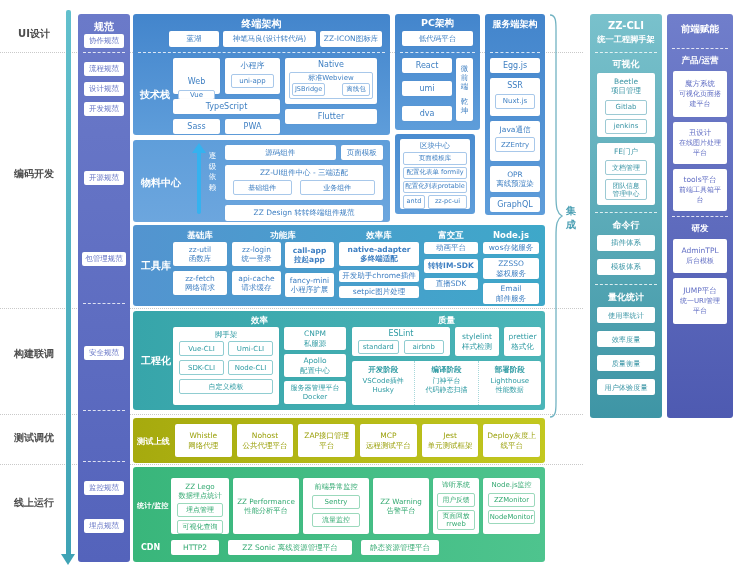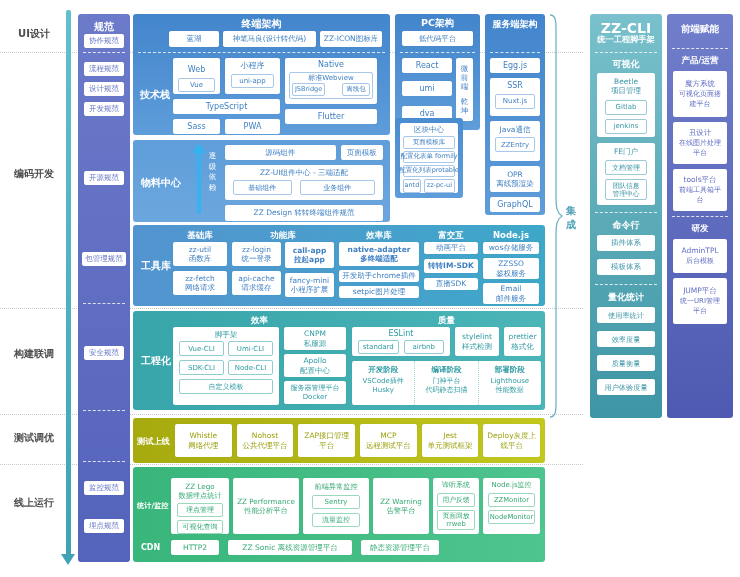--- a/index.html
+++ b/index.html
@@ -67,21 +67,21 @@
     <div class="hd ab" style="top:3px;left:0;right:0;text-align:center;font-size:10px">终端架构</div>
     <div class="ab" style="left:36px;top:17px;right:8px;height:16px;display:flex;gap:4px">
       <div class="b" style="flex:0 0 50px">蓝湖</div>
       <div class="b" style="flex:1.5">神笔马良(设计转代码)</div>
       <div class="b" style="flex:1">ZZ-ICON图标库</div>
     </div>
     <div class="ddiv" style="top:38px"></div>
     <div class="hd ab" style="left:7px;top:74px;font-size:10px">技术栈</div>
     <div class="ab" style="left:40px;top:44px;width:204px;height:74px">
       <div class="b ab" style="left:0;top:0;width:47px;height:36px;justify-content:flex-start">
-        <span style="font-size:8px;margin-top:7px">Web</span>
+        <span style="font-size:8px;margin-top:19px">Web</span>
         <span class="ch" style="align-self:stretch;margin:3px 5px 0;height:12px">Vue</span>
       </div>
       <div class="b ab" style="left:52px;top:0;width:55px;height:36px;justify-content:flex-start">
         <span style="font-size:8px;margin-top:3px">小程序</span>
         <span class="ch" style="align-self:stretch;margin:3px 6px 0;height:12px">uni-app</span>
       </div>
       <div class="b ab" style="left:112px;top:0;width:92px;height:46px;justify-content:flex-start">
         <span style="font-size:8px;margin-top:2px">Native</span>
         <div class="ch" style="align-self:stretch;margin:2px 4px 0;padding:1px 2px 2px">
           <div style="font-size:7px">标准Webview</div>
@@ -125,21 +125,21 @@
     <div class="ddiv" style="top:38px"></div>
     <div class="b ab" style="left:7px;top:44px;width:50px;height:15px;font-size:8px">React</div>
     <div class="b ab" style="left:7px;top:67px;width:50px;height:15px;font-size:8px">umi</div>
     <div class="b ab" style="left:7px;top:92px;width:50px;height:15px;font-size:8px">dva</div>
     <div class="b ab" style="left:61px;top:44px;width:17px;height:63px;justify-content:center;gap:5px">
       <span class="vt" style="width:8px">微前端</span>
       <span class="vt" style="width:8px">乾坤</span>
     </div>
   </div>
 
-  <div class="panel cb" style="left:395px;top:118px;width:68px;height:80px;background:linear-gradient(180deg,#4a8cd0,#5e9dda)">
+  <div class="panel cb" style="left:395px;top:134px;width:80px;height:80px;background:linear-gradient(180deg,#4a8cd0,#5e9dda)">
     <div class="b ab" style="left:5px;top:5px;right:5px;bottom:5px;justify-content:flex-start">
       <span style="margin:2px 0">区块中心</span>
       <span class="ch" style="align-self:stretch;margin:0 3px 2px;height:12px;font-size:6.5px;white-space:nowrap">页面模板库</span>
       <span class="ch" style="align-self:stretch;margin:0 3px 2px;height:12px;font-size:6.5px;white-space:nowrap">配置化表单 formily</span>
       <span class="ch" style="align-self:stretch;margin:0 3px 2px;height:12px;font-size:6.5px;white-space:nowrap">配置化列表protable</span>
       <div style="display:flex;gap:3px;margin:0 3px;align-self:stretch">
         <span class="ch" style="flex:0.7;height:12px;font-size:6.5px">antd</span>
         <span class="ch" style="flex:1.3;height:12px;font-size:6.5px">zz-pc-ui</span>
       </div>
     </div>
@@ -370,21 +370,21 @@
       <div class="b" style="width:78px">静态资源管理平台</div>
     </div>
   </div>
 
   <svg class="ab" style="left:546px;top:14px" width="17" height="404" viewBox="0 0 17 404">
     <path d="M4,1 C10,1 10,8 10,16 L10,182 C10,194 11,199 16,202 C11,205 10,210 10,222 L10,388 C10,396 10,403 4,403" fill="none" stroke="#72b3c2" stroke-width="1.3"></path>
   </svg>
   <div class="vt ab" style="left:565px;top:204px;width:12px;font-size:10px;font-weight:bold;color:#4a9fb3;line-height:1.35">集成</div>
 
   <div class="panel cc" style="left:590px;top:14px;width:72px;height:404px;background:linear-gradient(180deg,#79c1cc,#3e95a5)">
-    <div class="hd ab" style="top:6px;left:0;right:0;text-align:center;font-size:14px">ZZ-CLI</div>
+    <div class="hd ab" style="top:6px;left:0;right:0;text-align:center;font-size:10px">ZZ-CLI</div>
     <div class="hd ab" style="top:20px;left:0;right:0;text-align:center;font-size:8.2px">统一工程脚手架</div>
     <div class="ddiv" style="top:38px"></div>
     <div class="hd ab" style="top:44px;left:0;right:0;text-align:center;font-size:9px">可视化</div>
     <div class="b ab" style="left:7px;right:7px;top:59px;height:64px;justify-content:flex-start">
       <span style="margin-top:4px">Beetle</span>
       <span>项目管理</span>
       <span class="ch" style="align-self:stretch;margin:4px 8px 0;height:13px">Gitlab</span>
       <span class="ch" style="align-self:stretch;margin:4px 8px 0;height:13px">jenkins</span>
     </div>
     <div class="b ab" style="left:7px;right:7px;top:129px;height:62px;justify-content:flex-start">

